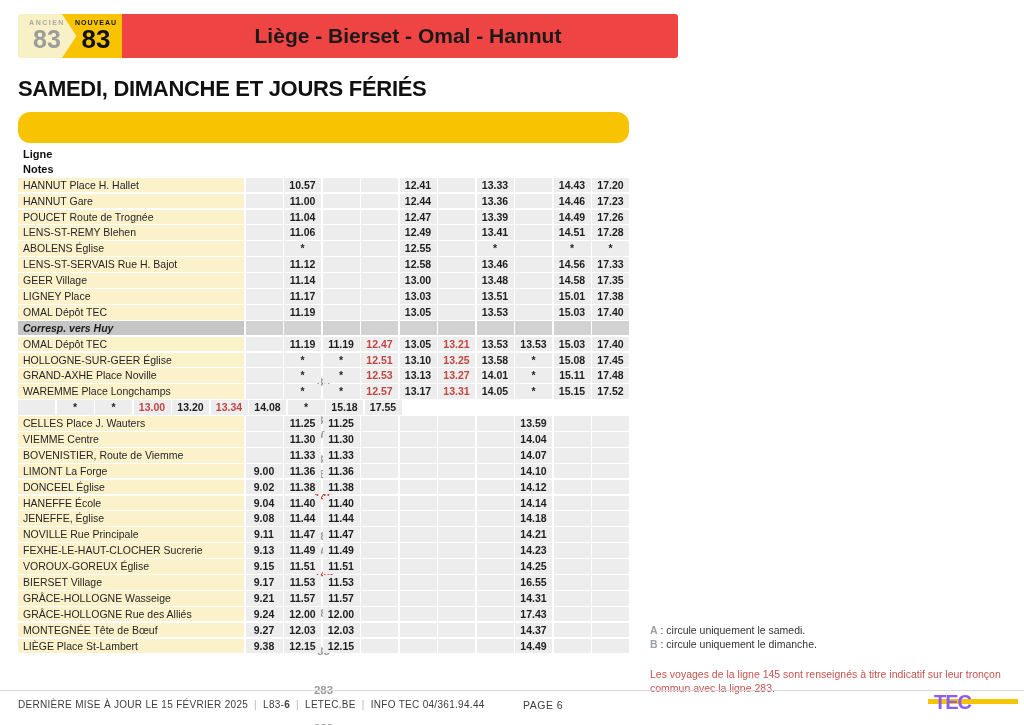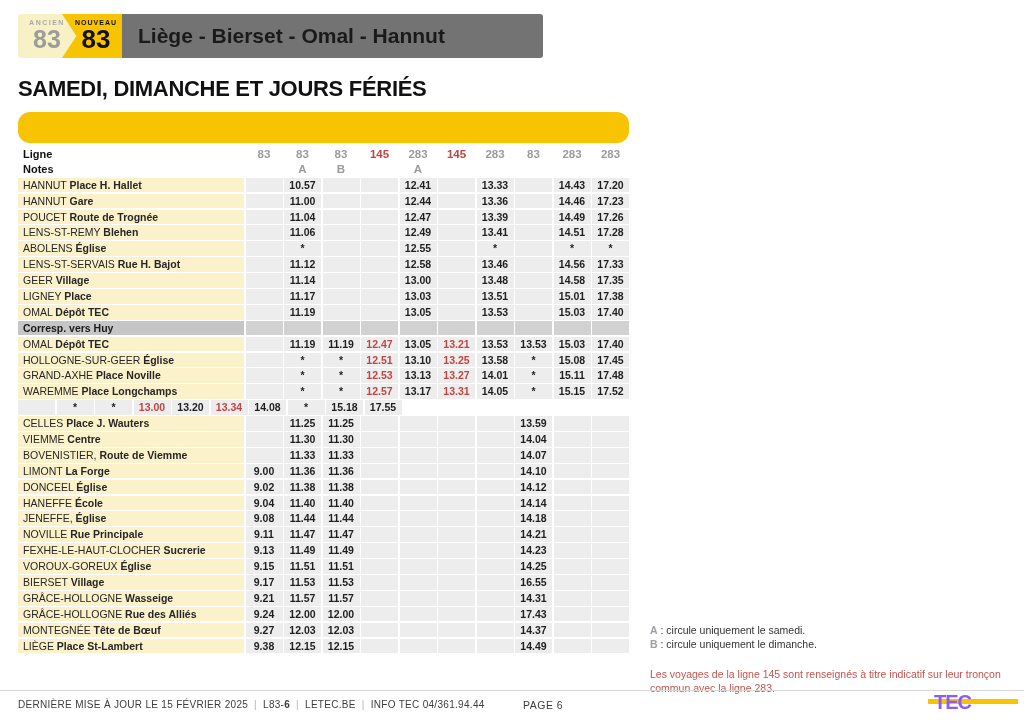--- a/index.html
+++ b/index.html
@@ -11,42 +11,42 @@
   .badge-old { left:18px; top:14px; width:58px; height:44px; background:#f8f1c5;
     border-radius:3px; z-index:1; text-align:center; }
   .badge-old .small { display:block; font-size:7px; font-weight:700; letter-spacing:1.5px;
     color:#a9a9a9; margin-top:5px; }
   .badge-old .num { display:block; font-size:25px; font-weight:700; color:#9c9c9c; line-height:1.1; }
   .badge-new { left:62px; top:14px; width:60px; height:44px; background:#f8c300; z-index:2;
     clip-path:polygon(0 0,100% 0,100% 100%,0 100%,24% 50%); text-align:center; padding-left:8px; }
   .badge-new .small { display:block; font-size:7px; font-weight:800; letter-spacing:1px;
     color:#111; margin-top:5px; }
   .badge-new .num { display:block; font-size:26px; font-weight:900; color:#111; line-height:1.05; }
-  .title-bar { left:122px; top:14px; width:421px; height:44px; background:#737373;
-    border-radius:0 3px 3px 0; }
+  .title-bar { left:122px; top:14px; width:556px; height:44px; background:#ef4444;
+    border-radius:0 3px 3px 0;text-align:center; }
   .title-bar .t { font-size:21px; font-weight:800; color:#1a1a1a; line-height:44px; padding-left:16px; }
 
   .page-heading { left:18px; top:76px; font-size:22px; font-weight:700; color:#111; letter-spacing:-0.3px; }
 
   
   .yellow-cap { left:18px; top:112px; width:611px; height:31px; background:#f8c300; border-radius:12px; }
   .tt { left:18px; top:147px; width:611px; }
   .row { display:flex; gap:1.5px; height:14.6px; margin-bottom:1.3px; }
-  .row.hdr { height:15px; margin-bottom:0.4px; }
+  .row.hdr { height:15px; margin-bottom:0.4px;flex-direction:column; }
   .lab { flex:0 0 226px; font-size:10.5px; line-height:14.6px; padding-left:5px; color:#262626;
     white-space:nowrap; overflow:hidden; }
   .row.hdr .lab { font-weight:700; color:#111; font-size:11px; line-height:15px; background:transparent; }
   .cell { flex:0 0 37px; text-align:center; font-size:10.5px; line-height:14.6px; }
   .row.hdr .cell { font-weight:700; font-size:11.5px; color:#9b9b9b; line-height:15px; background:transparent; }
   .row.hdr .cell.red { color:#bf4540; }
   .row.stop .lab { background:#fbf2cb; }
-  .row.stop .lab b { font-weight:700; }
+  .row.stop .lab b { font-weight:400; }
   .row.stop .cell { background:#ededed; font-weight:700; color:#1e1e1e; }
   .row.stop .cell.red { color:#bf4540; }
-  .row.section .lab { background:#c6c6c6; font-weight:700; color:#1a1a1a; }
+  .row.section .lab { background:#c6c6c6; font-weight:700; font-style:italic; color:#1a1a1a; }
   .row.section .cell { background:#d2d2d2; }
 
   
   .legend { left:650px; top:624px; width:352px; font-size:10.5px; color:#333; line-height:13.5px; }
   .legend .k { color:#9aa0a6; font-weight:700; }
   .legend .rednote { color:#c4534d; margin-top:17px; }
 
   
   .footer-line { left:0; top:690px; width:1024px; height:0; border-top:1px solid #d8d8d8; }
   .footer { left:18px; top:699px; font-size:10px; color:#3c3c3c; letter-spacing:0.3px; white-space:nowrap; }

